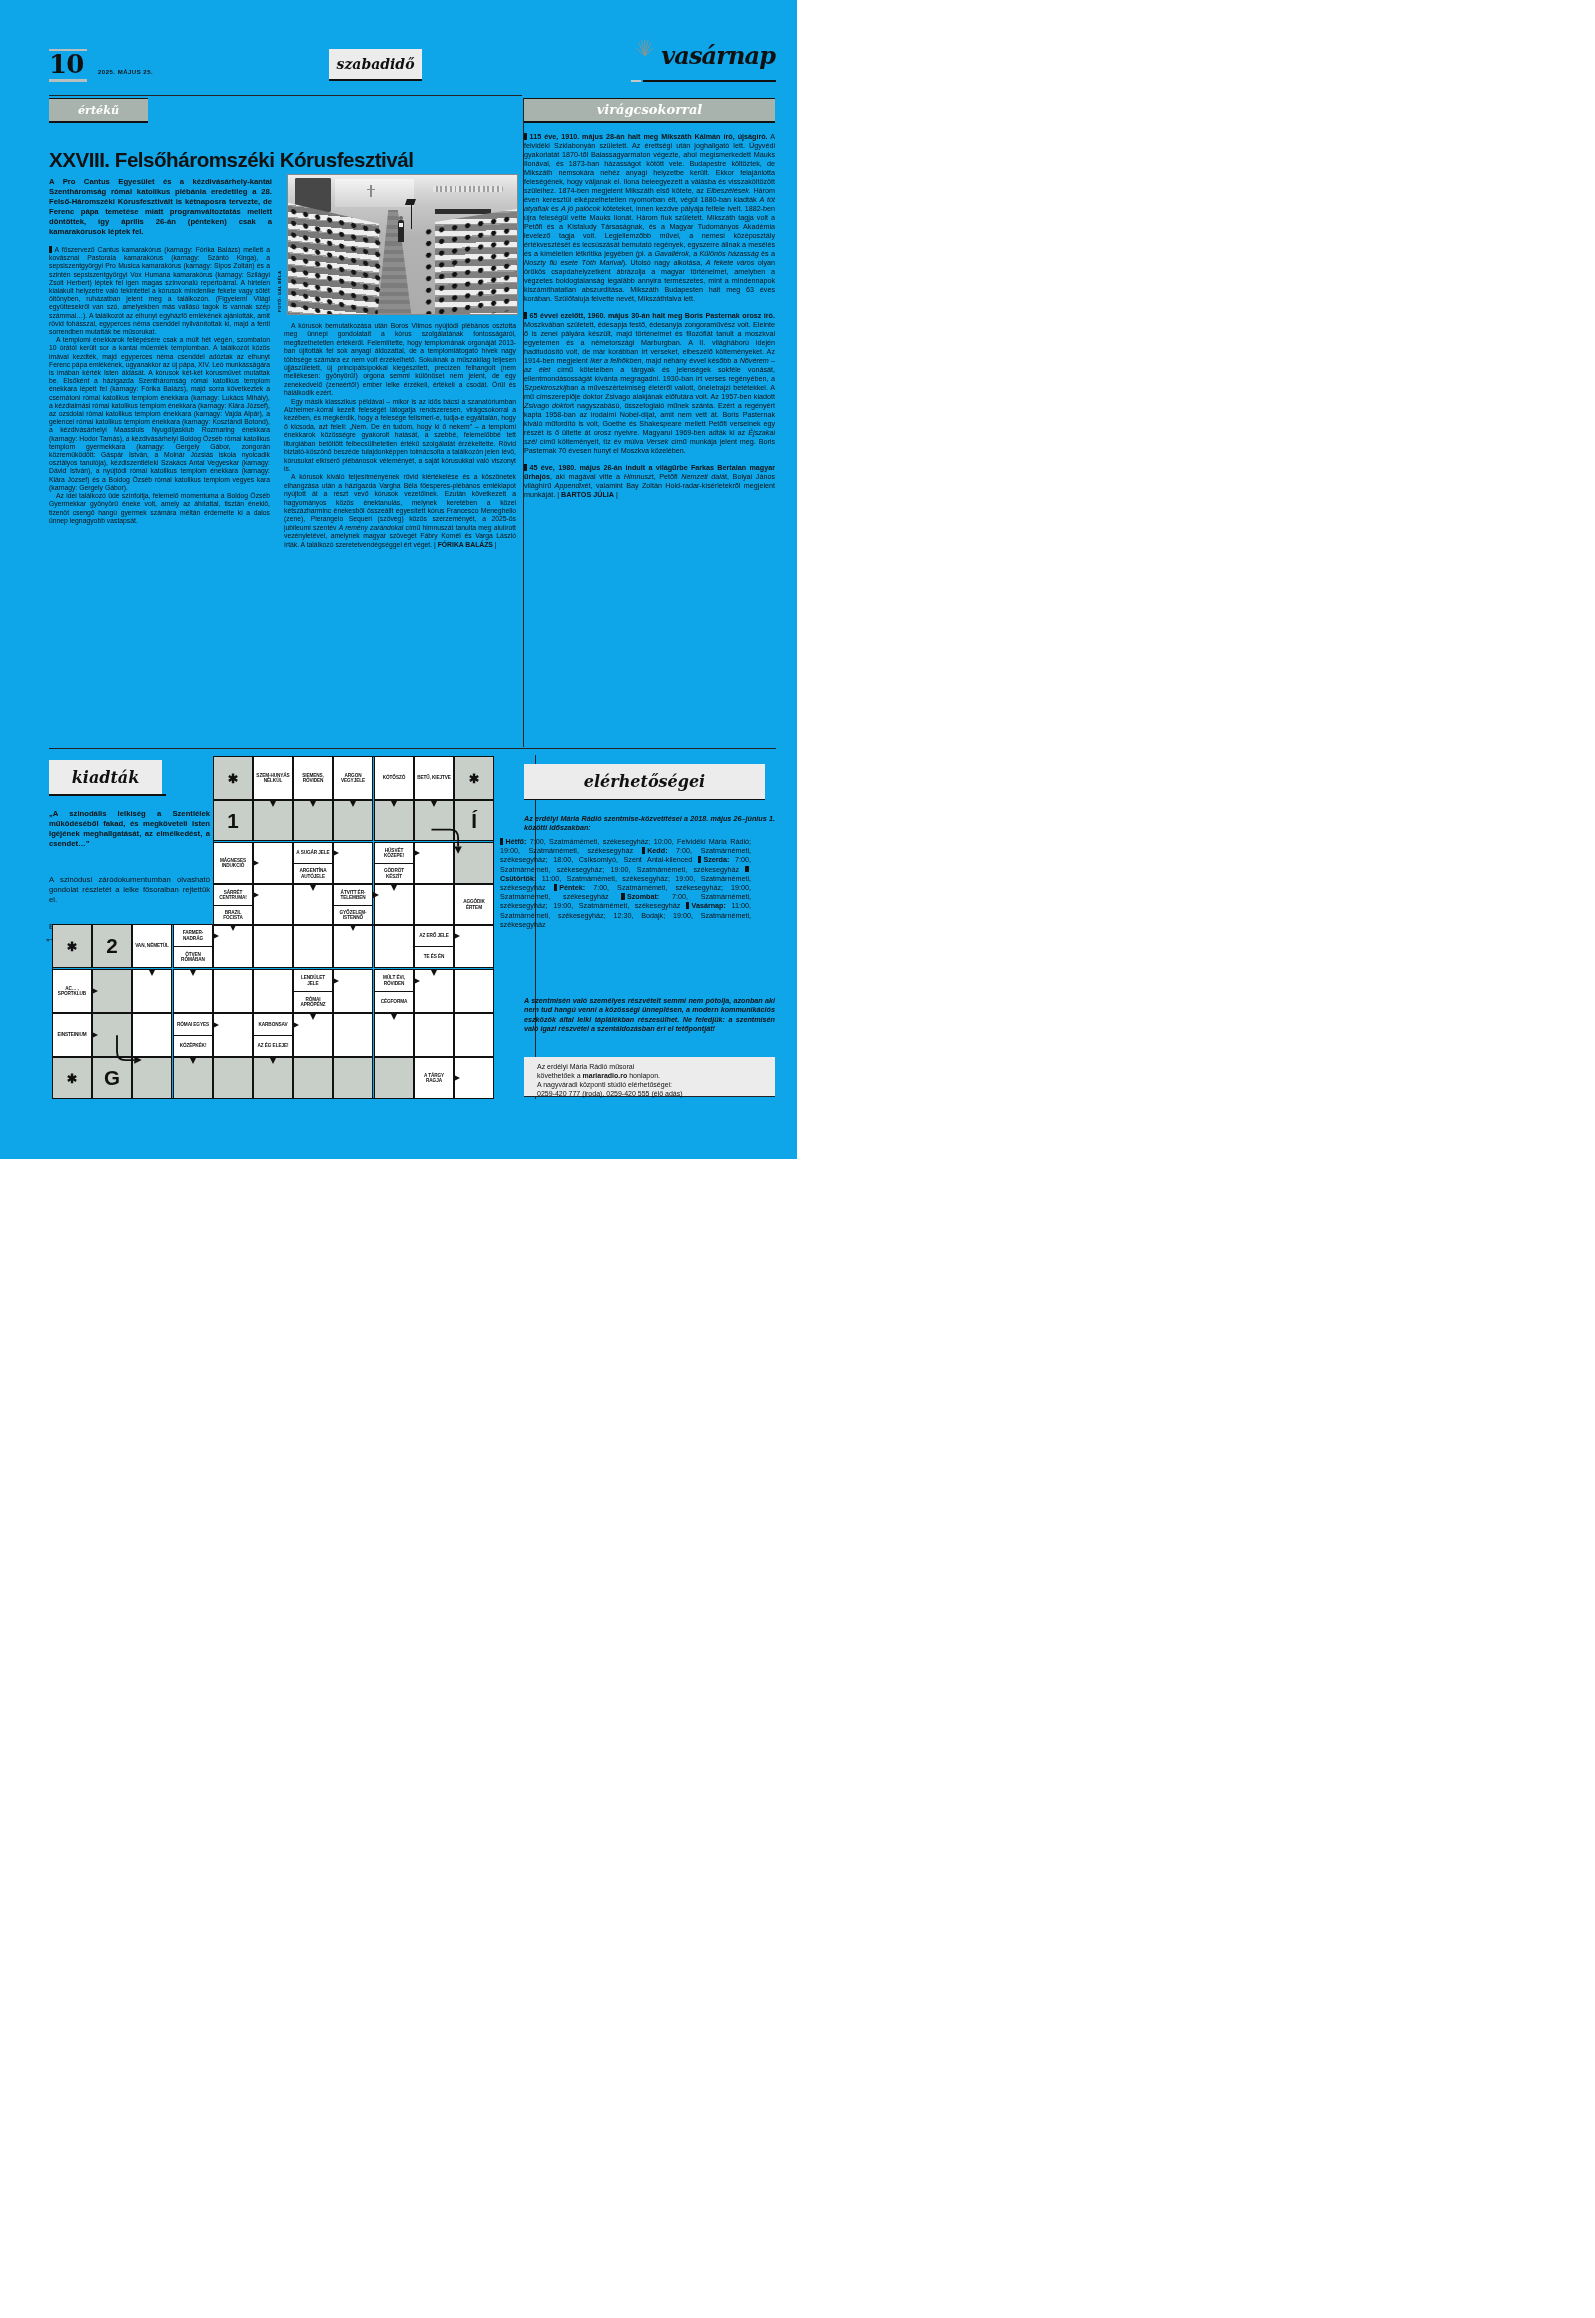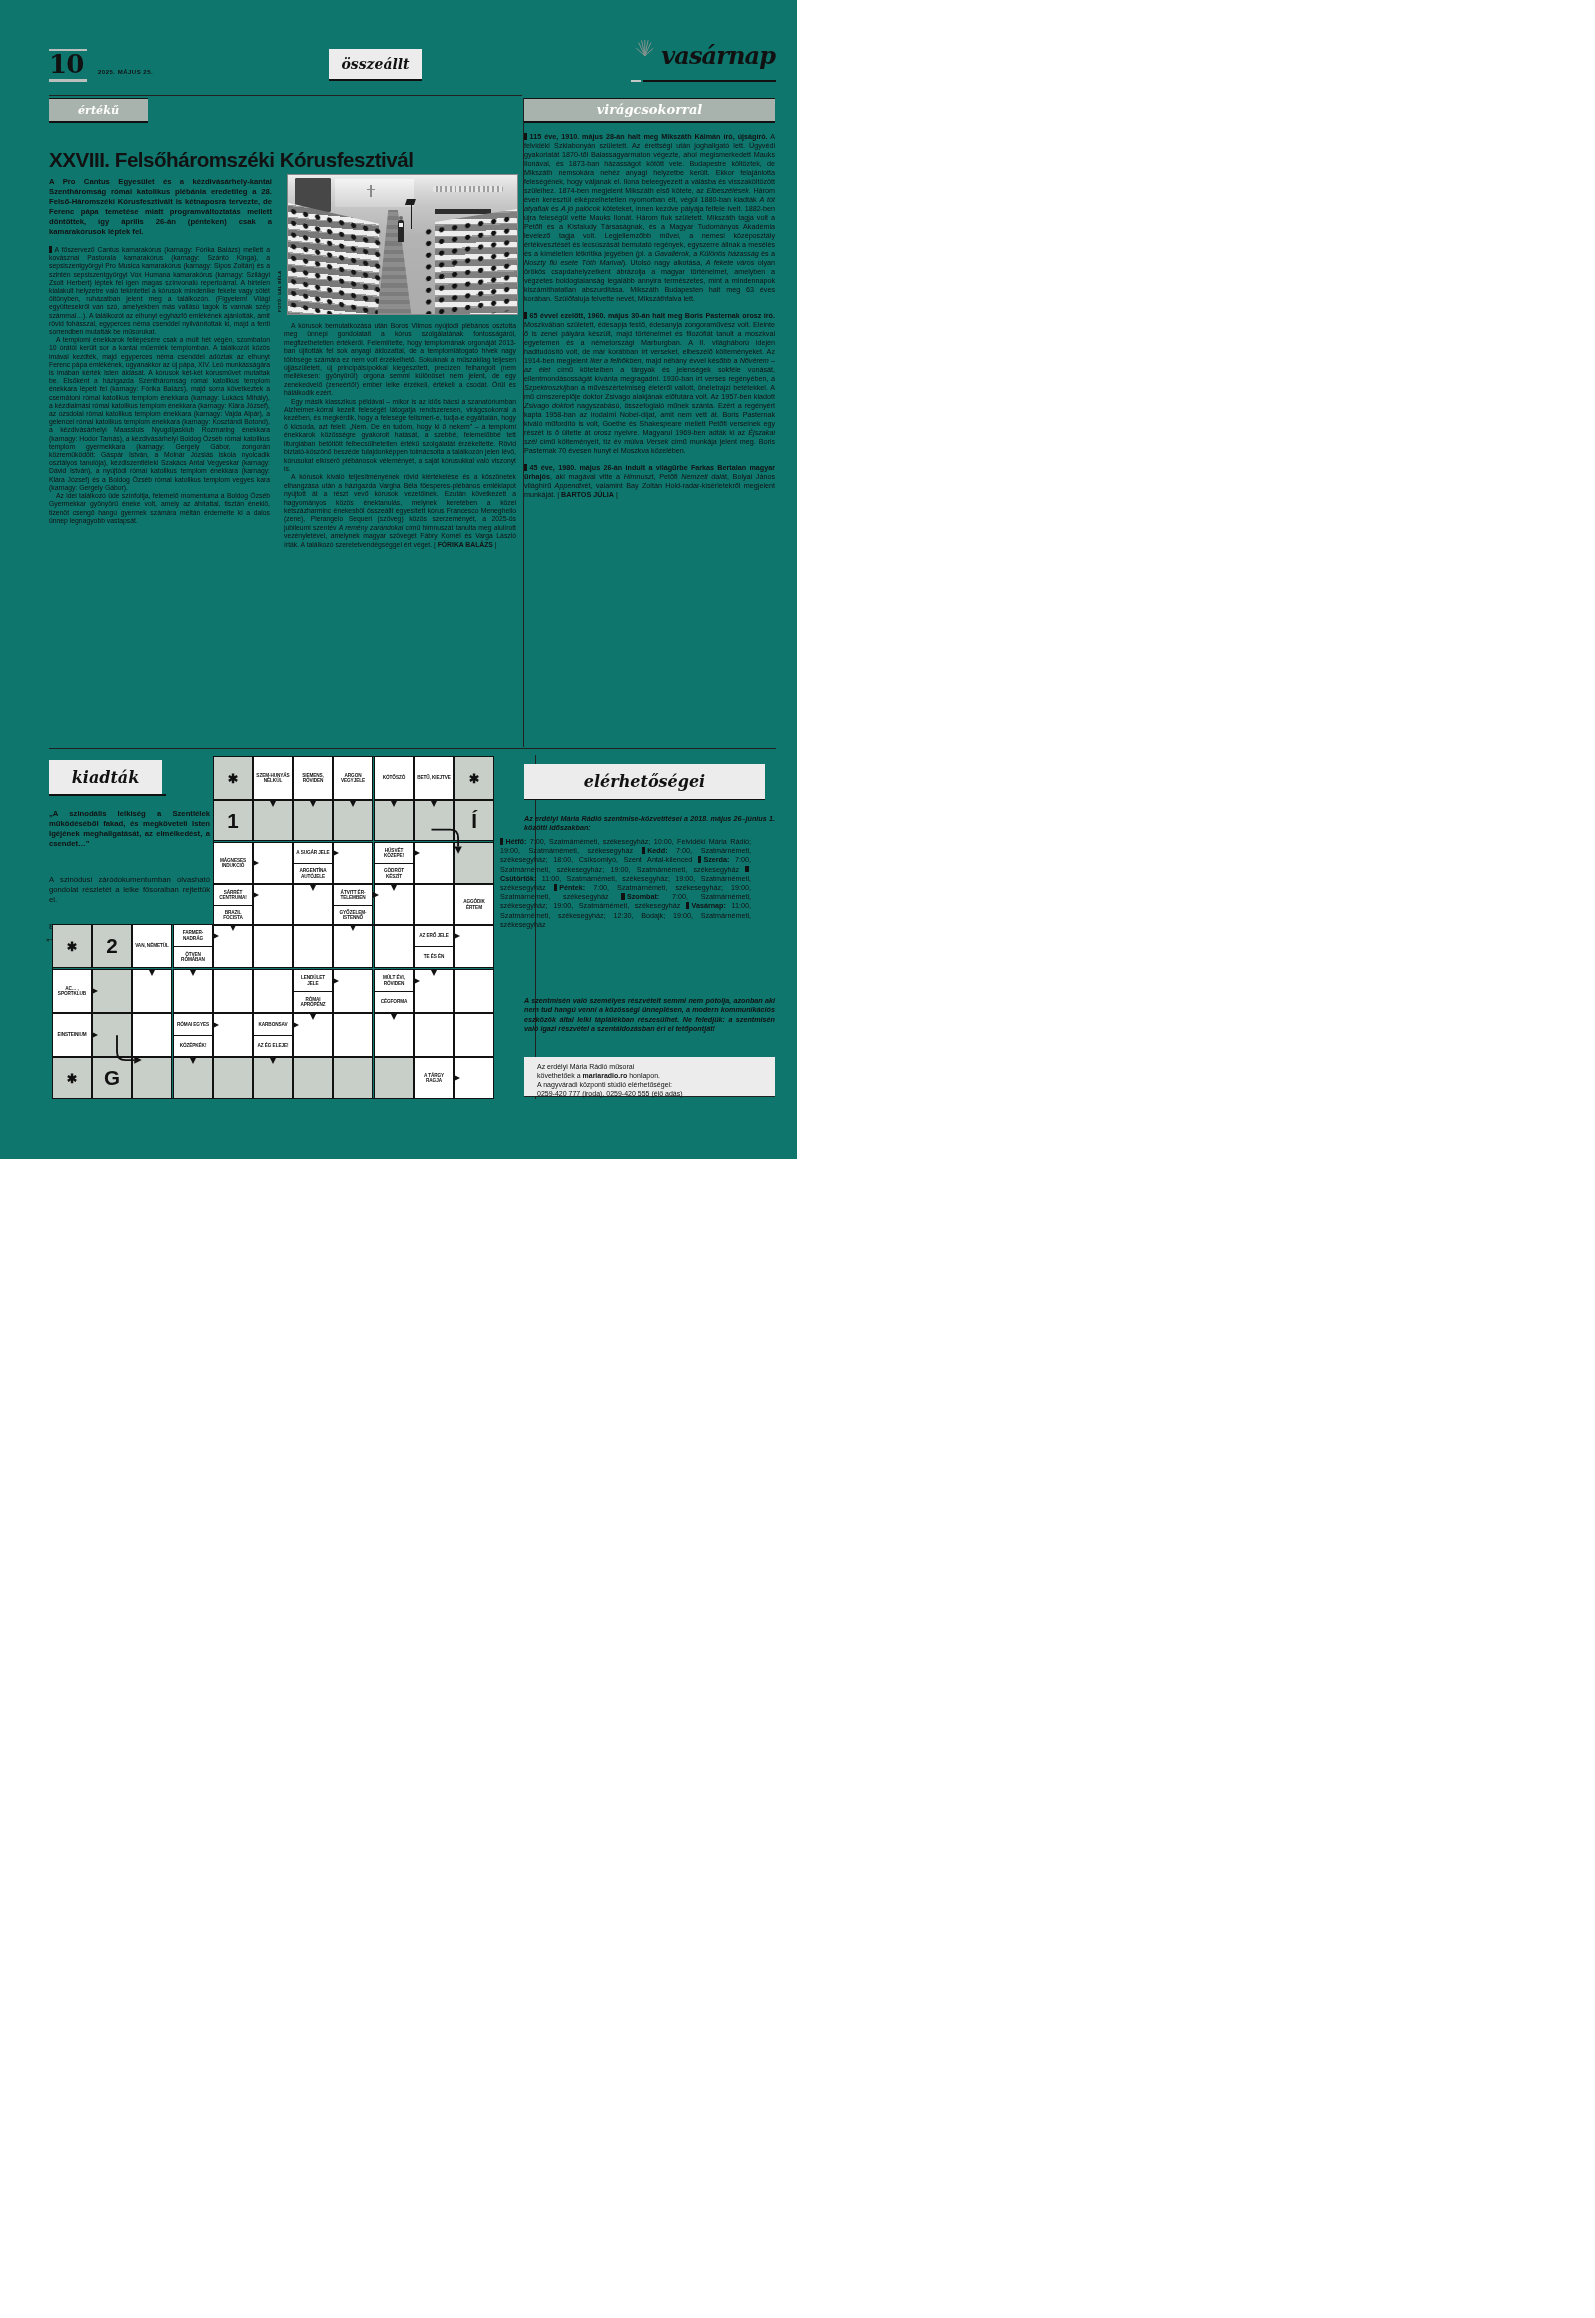--- a/index.html
+++ b/index.html
@@ -1,17 +1,17 @@
 <!DOCTYPE html>
 <html lang="hu" style="font-size:7.5px"><head>
 <meta charset="utf-8">
 <style>
   html,body{margin:0;padding:0;background:#fff;}
   body{font-family:"Liberation Sans",sans-serif;color:#111;}
-  #page{position:relative;width:797px;height:1159px;background:#0f766e;overflow:hidden;}
+  #page{position:relative;width:797px;height:1159px;background:#0ea5e9;overflow:hidden;}
   .abs{position:absolute;}
   .serif-it{font-family:"DejaVu Serif","Liberation Serif",serif;font-style:italic;font-weight:bold;}
   .jus{text-align:justify;}
   .b{font-weight:bold;}
   .i{font-style:italic;}
   .mk{display:inline-block;width:3.3px;height:6.5px;background:#111;margin-right:2.3px;vertical-align:-0.5px;}
   p{margin:0;}
   .para.ind{text-indent:7px;}
 
   
@@ -105,21 +105,21 @@
 <div id="page">
 
   <div class="abs" id="pagenum">
     <span class="bar"></span>
     <span class="num">10</span>
     <span class="bar2"></span>
   </div>
   <div class="abs" id="date">2025. MÁJUS 25.</div>
 
   <div class="abs" id="center-box">
-    <span class="t serif-it">összeállt</span>
+    <span class="t serif-it">szabadidő</span>
   </div>
 
   <div class="abs" id="masthead">
     <svg width="19.6" height="18.7" viewBox="0 0 42 40">
       <g stroke="#8b948f" stroke-width="2" fill="none">
         <line x1="21" y1="38" x2="21" y2="4"></line>
         <line x1="21" y1="38" x2="8" y2="10"></line>
         <line x1="21" y1="38" x2="34" y2="10"></line>
         <line x1="21" y1="38" x2="3" y2="22"></line>
         <line x1="21" y1="38" x2="39" y2="22"></line>

